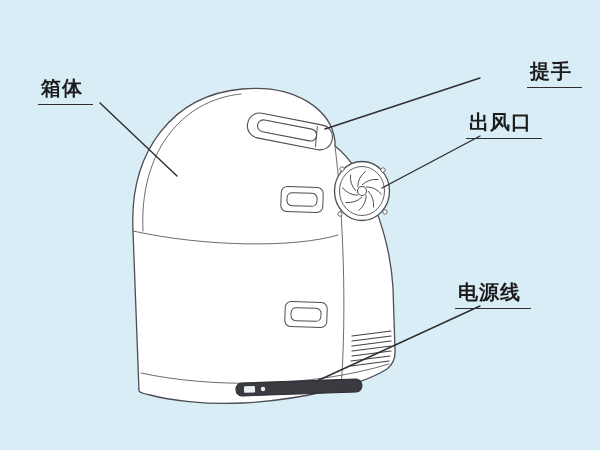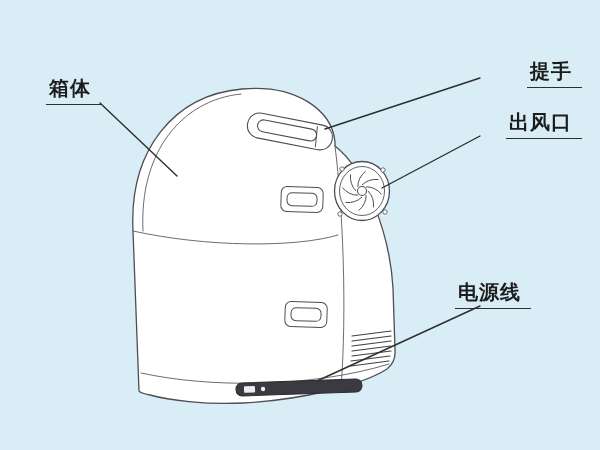--- a/index.html
+++ b/index.html
@@ -32,23 +32,23 @@
     display: inline-block;
     font-size: 20px;
     font-weight: 600;
     letter-spacing: 1px;
     color: #1c1c1c;
     line-height: 1.1;
     padding: 0 10px 5px 3px;
     border-bottom: 1.6px solid #2e2e2e;
     white-space: nowrap;
   }
-  .callout.lbl-box    { left: 46px;  top: 77px; font-family: Liberation Serif, serif;  }
+  .callout.lbl-box    { left: 38px;  top: 77px; font-family: Liberation Serif, serif;  }
   .callout.lbl-handle { left: 479px; top: 60px; margin-left: 48px;  }
-  .callout.lbl-outlet { left: 506px; top: 111px; }
+  .callout.lbl-outlet { left: 466px; top: 111px; }
   .callout.lbl-cord   { left: 455px; top: 281px; }
 </style>
 </head>
 <body>
 
 <div class="stage">
 
   <svg class="fig" viewBox="0 0 600 450">
 
     <g fill="#ffffff" stroke="#4d4d55" stroke-width="1.3" stroke-linejoin="round" stroke-linecap="round">

